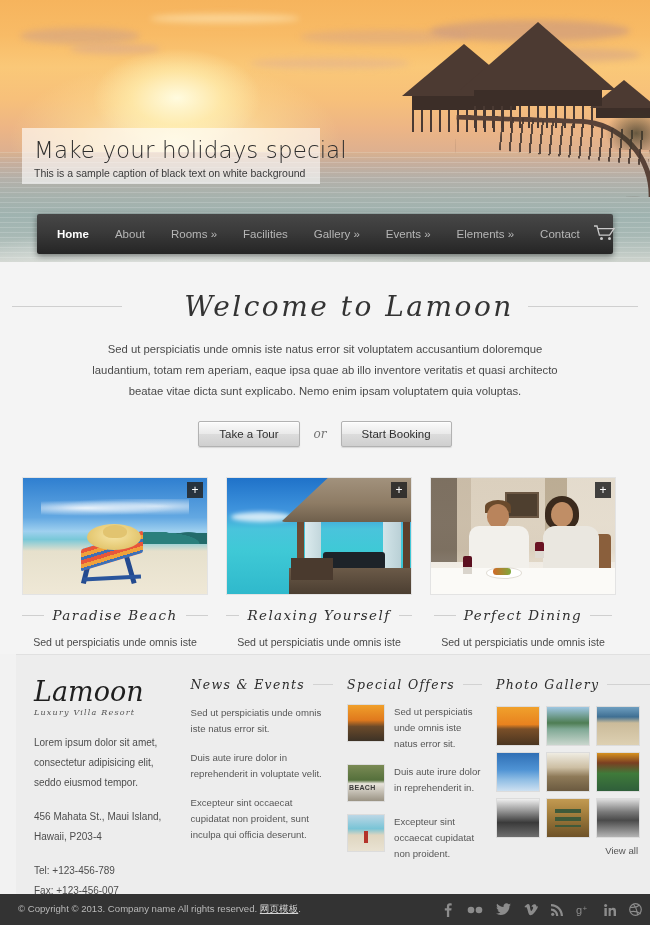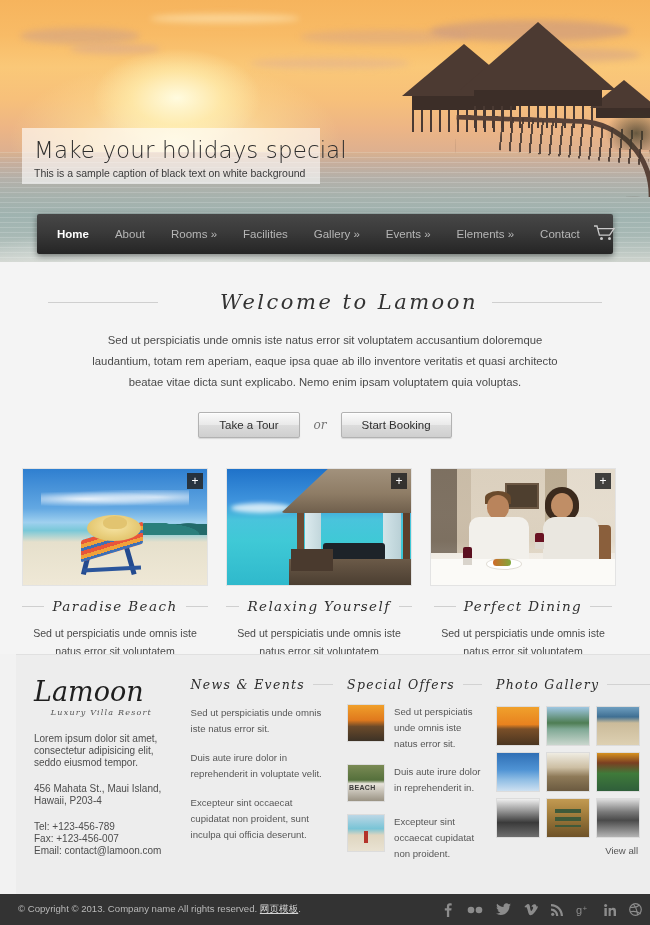--- a/index.html
+++ b/index.html
@@ -130,21 +130,21 @@
     position: absolute; left: 0; top: 262px; width: 650px; height: 392px;
     background: #f4f4f4;
   }
   .section-head {
     display: flex; align-items: center; justify-content: center;
     gap: 14px; padding-top: 28px;
   }
   .section-head .rule { height: 1px; background: #cfcfcf; width: 110px; }
   .script-title {
     font-family: "DejaVu Serif", serif; font-style: italic;
-    font-size: 21px; color: #333; letter-spacing: 2.5px; white-space: nowrap; margin-left: 48px;
+    font-size: 28px; color: #333; letter-spacing: 2.5px; white-space: nowrap; margin-left: 48px;
   }
   .intro {
     width: 470px; margin: 16px auto 0; text-align: center;
     font-size: 11.3px; line-height: 21px; color: #4a4a4a;
   }
   .cta-row {
     display: flex; align-items: center; justify-content: center;
     gap: 14px; margin-top: 19px;
   }
   .btn {
@@ -265,23 +265,23 @@
   .fcol-2 { width: 150px; }
   .fcol-3 { width: 142px; }
   .fcol-4 { width: 162px; }
   .flogo {
     font-family: "DejaVu Serif", serif; font-style: italic;
     font-size: 27px; color: #1f1f1f; line-height: 30px;
   }
   .ftagline {
     font-family: "DejaVu Serif", serif; font-style: italic;
     font-size: 8px; color: #555; letter-spacing: 1.2px;
-    text-align: right; width: 118px; margin-top: 1px;
-  }
-  .fbody { font-size: 10px; line-height: 12px; color: #4d4d4d; margin-top: 16px; }
+    text-align: left; width: 118px; margin-top: 1px;
+  }
+  .fbody { font-size: 10px; line-height: 20px; color: #4d4d4d; margin-top: 16px; }
   .fbody-block { margin-bottom: 14px; }
   .fhead-row { display: flex; align-items: center; gap: 8px; }
   .fhead {
     font-family: "DejaVu Serif", serif; font-style: italic;
     font-size: 12.5px; color: #2b2b2b; letter-spacing: 1.3px; white-space: nowrap;
   }
   .fhead-row .rule { height: 1px; background: #d2d2d2; flex: 1; }
   .fitem { font-size: 9.6px; line-height: 16px; color: #575757; margin-top: 13px; }
   .offer { display: flex; gap: 9px; margin-top: 12px; }
   .offer-thumb { width: 38px; height: 38px; flex: none; border: 1px solid #dcdcdc; }

